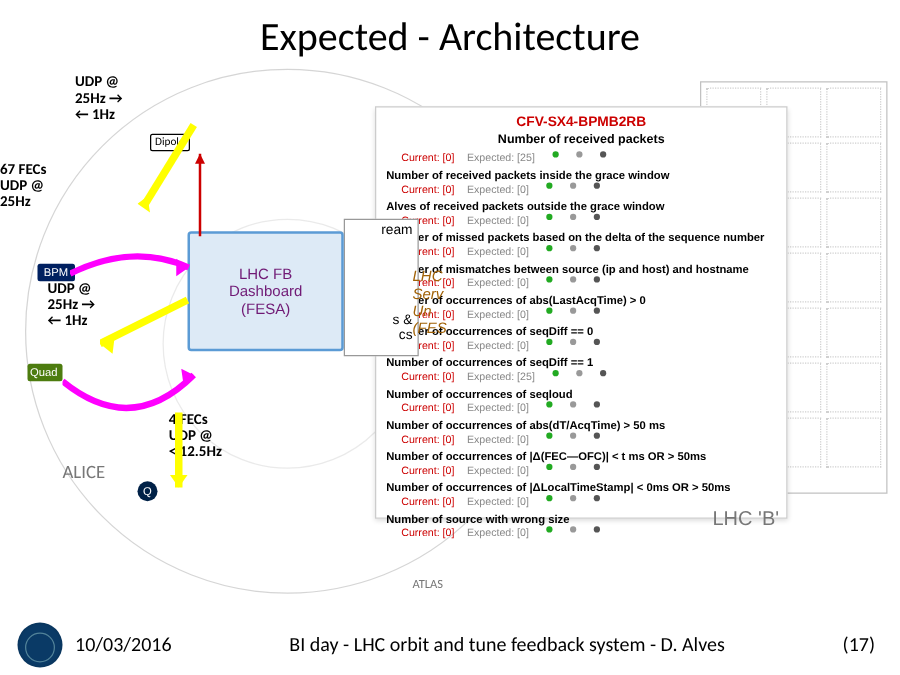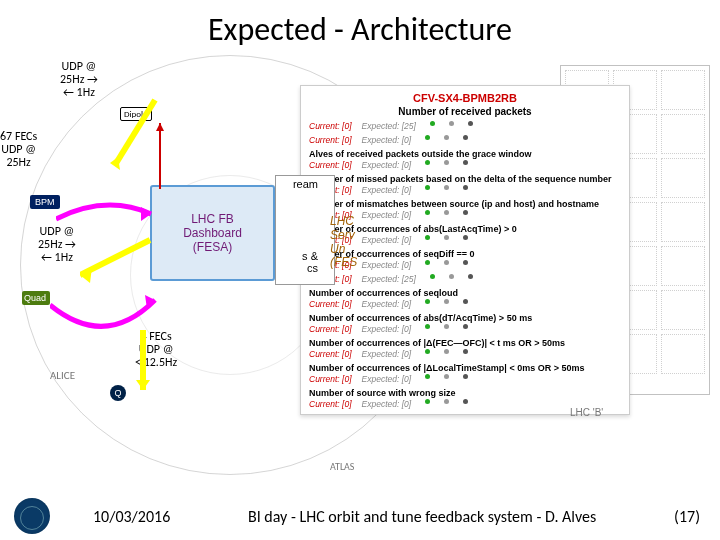--- a/index.html
+++ b/index.html
@@ -2,47 +2,47 @@
 <html><head>
 <meta charset="utf-8">
 <style>
   * { box-sizing: border-box; margin: 0; padding: 0; }
   body { width: 720px; height: 540px; font-family: Arial, sans-serif; background: #fff; position: relative; overflow: hidden; }
   .title { font-size: 32px; font-weight: 400; text-align: center; padding: 10px 0 4px; font-family: "Calibri", Arial, sans-serif; }
   .diagram-area { position: absolute; top: 55px; left: 0; width: 720px; height: 440px; }
   .ring { position: absolute; left: 20px; top: 0; width: 420px; height: 420px; border: 1px solid #888; border-radius: 50%; opacity: 0.35; }
   .ring2 { position: absolute; left: 130px; top: 120px; width: 200px; height: 200px; border: 1px solid #aaa; border-radius: 50%; opacity: 0.25; }
   .label { position: absolute; font-size: 12px; font-family: "Calibri", Arial, sans-serif; line-height: 1.1; }
-  .label.bold { font-weight: 400; text-align: center; }
+  .label.bold { font-weight: 700; }
   .box-sm { border: 1px solid #000; border-radius: 2px; font-size: 9px; padding: 1px 3px; background: #fff; }
-  .bpm { position: absolute; background: #002060; color: #fff; font-size: 9px; padding: 2px 5px; border-radius: 2px; }
+  .bpm { position: absolute; background: #002060; color: #fff; font-size: 9px; padding: 2px 5px; border-radius: 2px; margin-top: 16px; }
   .quad { position: absolute; background: #4d7c0f; color: #fff; font-size: 9px; padding: 2px 4px 2px 2px; border-radius: 2px; }
   .q-circle { position: absolute; background: #002147; color: #fff; font-size: 9px; width: 16px; height: 16px; line-height: 16px; text-align: center; border-radius: 50%; }
   .dash-box { position: absolute; border: 2px solid #5b9bd5; background: #ddeaf6; color: #701a75; font-size: 12px; text-align: center; border-radius: 3px; padding: 6px 4px; }
   .lhc-serv { position: absolute; left: 330px; top: 160px; width: 38px; height: 70px; overflow: hidden; color: #a16207; font-size: 12px; line-height: 1.15; font-style: italic; }
-  .stream-box { position: absolute; left: 275px; top: 120px; width: 60px; height: 110px; border: 1px solid #999; background: #fff; font-size: 11px; padding: 2px 16px; overflow: hidden; }
+  .stream-box { position: absolute; left: 275px; top: 120px; width: 60px; height: 110px; border: 1px solid #999; background: #fff; font-size: 11px; padding: 2px 4px; overflow: hidden; }
   .monitor-grid { position: absolute; background: #fff; border: 1px solid #bbb; }
   .monitor-grid .cell { position: absolute; border: 1px dotted #ccc; }
   .monitor-stats { position: absolute; left: 300px; top: 30px; width: 330px; height: 330px; background: #fff; border: 1px solid #ccc; padding: 6px 8px; font-size: 9px; box-shadow: 0 2px 4px rgba(0,0,0,0.15); }
   .monitor-stats .mtitle { text-align: center; color: #c00; font-weight: 700; font-size: 11px; margin-bottom: 2px; }
   .monitor-stats .msub { text-align: center; font-weight: 700; font-size: 10px; margin-bottom: 4px; }
   .monitor-stats .sect { margin: 3px 0; }
   .monitor-stats .sect-title { font-weight: 700; font-size: 9px; }
-  .monitor-stats .sect-row { display: flex; gap: 10px; font-size: 8.5px; margin: 1px 0 4px 0; font-style: italic; }
+  .monitor-stats .sect-row { display: flex; gap: 10px; font-size: 8.5px; margin: 1px 0 4px 12px; }
   .monitor-stats .sect-row span:first-child { color: #c00; }
   .monitor-stats .sect-row .exp { color: #888; }
   .dot { display: inline-block; width: 5px; height: 5px; border-radius: 50%; margin-left: 4px; vertical-align: middle; }
   .d-green { background: #2a2; } .d-grey { background: #999; } .d-dark { background: #555; }
-  .footer { position: absolute; bottom: 6px; left: 0; width: 720px; display: flex; align-items: center; padding: 0 14px; font-size: 16px; font-family: "Calibri", Arial, sans-serif; gap: 33px; }
+  .footer { position: absolute; bottom: 6px; left: 0; width: 720px; display: flex; align-items: center; padding: 0 14px; font-size: 16px; font-family: "Calibri", Arial, sans-serif; }
   .cern-badge { width: 36px; height: 36px; border-radius: 50%; background: radial-gradient(circle,#0a3a66 60%,#052845 100%); margin-right: 10px; position: relative; }
   .cern-badge::after { content: ""; position: absolute; top: 8px; left: 6px; width: 22px; height: 22px; border: 1px solid #9cc; border-radius: 50%; opacity: .5; }
   .footer-date { font-size: 16px; }
   .footer-title { flex: 1; text-align: center; font-size: 16px; }
   .footer-page { font-size: 16px; padding-right: 6px; }
-  .lhcb { position: absolute; font-size: 10px; color: #777; }
+  .lhcb { position: absolute; font-size: 16px; color: #777; }
   .arrow { position: absolute; background: none; }
   .arrow svg { display: block; }
 </style>
 </head>
 <body>
 
 <div class="title">Expected - Architecture</div>
 
 <div class="diagram-area">
 
@@ -80,20 +80,21 @@
         <div class="sect">
           <div class="sect-row">
             <span>Current: [0]</span>
             <span class="exp">Expected: [25]</span>
             <span class="dot d-green"></span>
             <span class="dot d-grey"></span>
             <span class="dot d-dark"></span>
           </div>
         </div>
         <div class="sect">
+          <div class="sect-title">Number of received packets inside the grace window</div>
           <div class="sect-row">
             <span>Current: [0]</span>
             <span class="exp">Expected: [0]</span>
             <span class="dot d-green"></span>
             <span class="dot d-grey"></span>
             <span class="dot d-dark"></span>
           </div>
         </div>
         <div class="sect">
           <div class="sect-title">Alves of received packets outside the grace window</div>
@@ -139,20 +140,21 @@
           <div class="sect-title">Number of occurrences of seqDiff == 0</div>
           <div class="sect-row">
             <span>Current: [0]</span>
             <span class="exp">Expected: [0]</span>
             <span class="dot d-green"></span>
             <span class="dot d-grey"></span>
             <span class="dot d-dark"></span>
           </div>
         </div>
         <div class="sect">
+          <div class="sect-title">Number of occurrences of seqDiff == 1</div>
           <div class="sect-row">
             <span>Current: [0]</span>
             <span class="exp">Expected: [25]</span>
             <span class="dot d-green"></span>
             <span class="dot d-grey"></span>
             <span class="dot d-dark"></span>
           </div>
         </div>
         <div class="sect">
           <div class="sect-title">Number of occurrences of seqloud</div>
@@ -213,21 +215,21 @@
   <div class="label bold" style="left:0px; top:75px; white-space:pre;">67 FECs
 UDP @
 25Hz</div>
   <div class="label bold" style="left:38px; top:170px; white-space:pre;">UDP @
 25Hz →
 ← 1Hz</div>
   <div class="label bold" style="left:135px; top:275px; white-space:pre;">4 FECs
 UDP @
 &lt; 12.5Hz</div>
 
-  <div class="label" style="left:50px; top:315px; font-size:11px; color:#777;">ALICE</div>
+  <div class="label" style="left:50px; top:315px; font-size:15px; color:#777;">ALICE</div>
   <div class="label" style="left:330px; top:406px; font-size:10px; color:#777;">ATLAS</div>
   <div class="lhcb" style="left:570px; top:352px;">LHC 'B'</div>
 
   <div class="label box-sm" style="position:absolute; left:120px; top:52px;">Dipole</div>
 
   <div class="bpm" style="left:30px; top:140px;">BPM</div>
   <div class="quad" style="left:22px; top:236px;">Quad</div>
   <div class="q-circle" style="left:110px; top:330px;">Q</div>
 
   <div class="stream-box">

